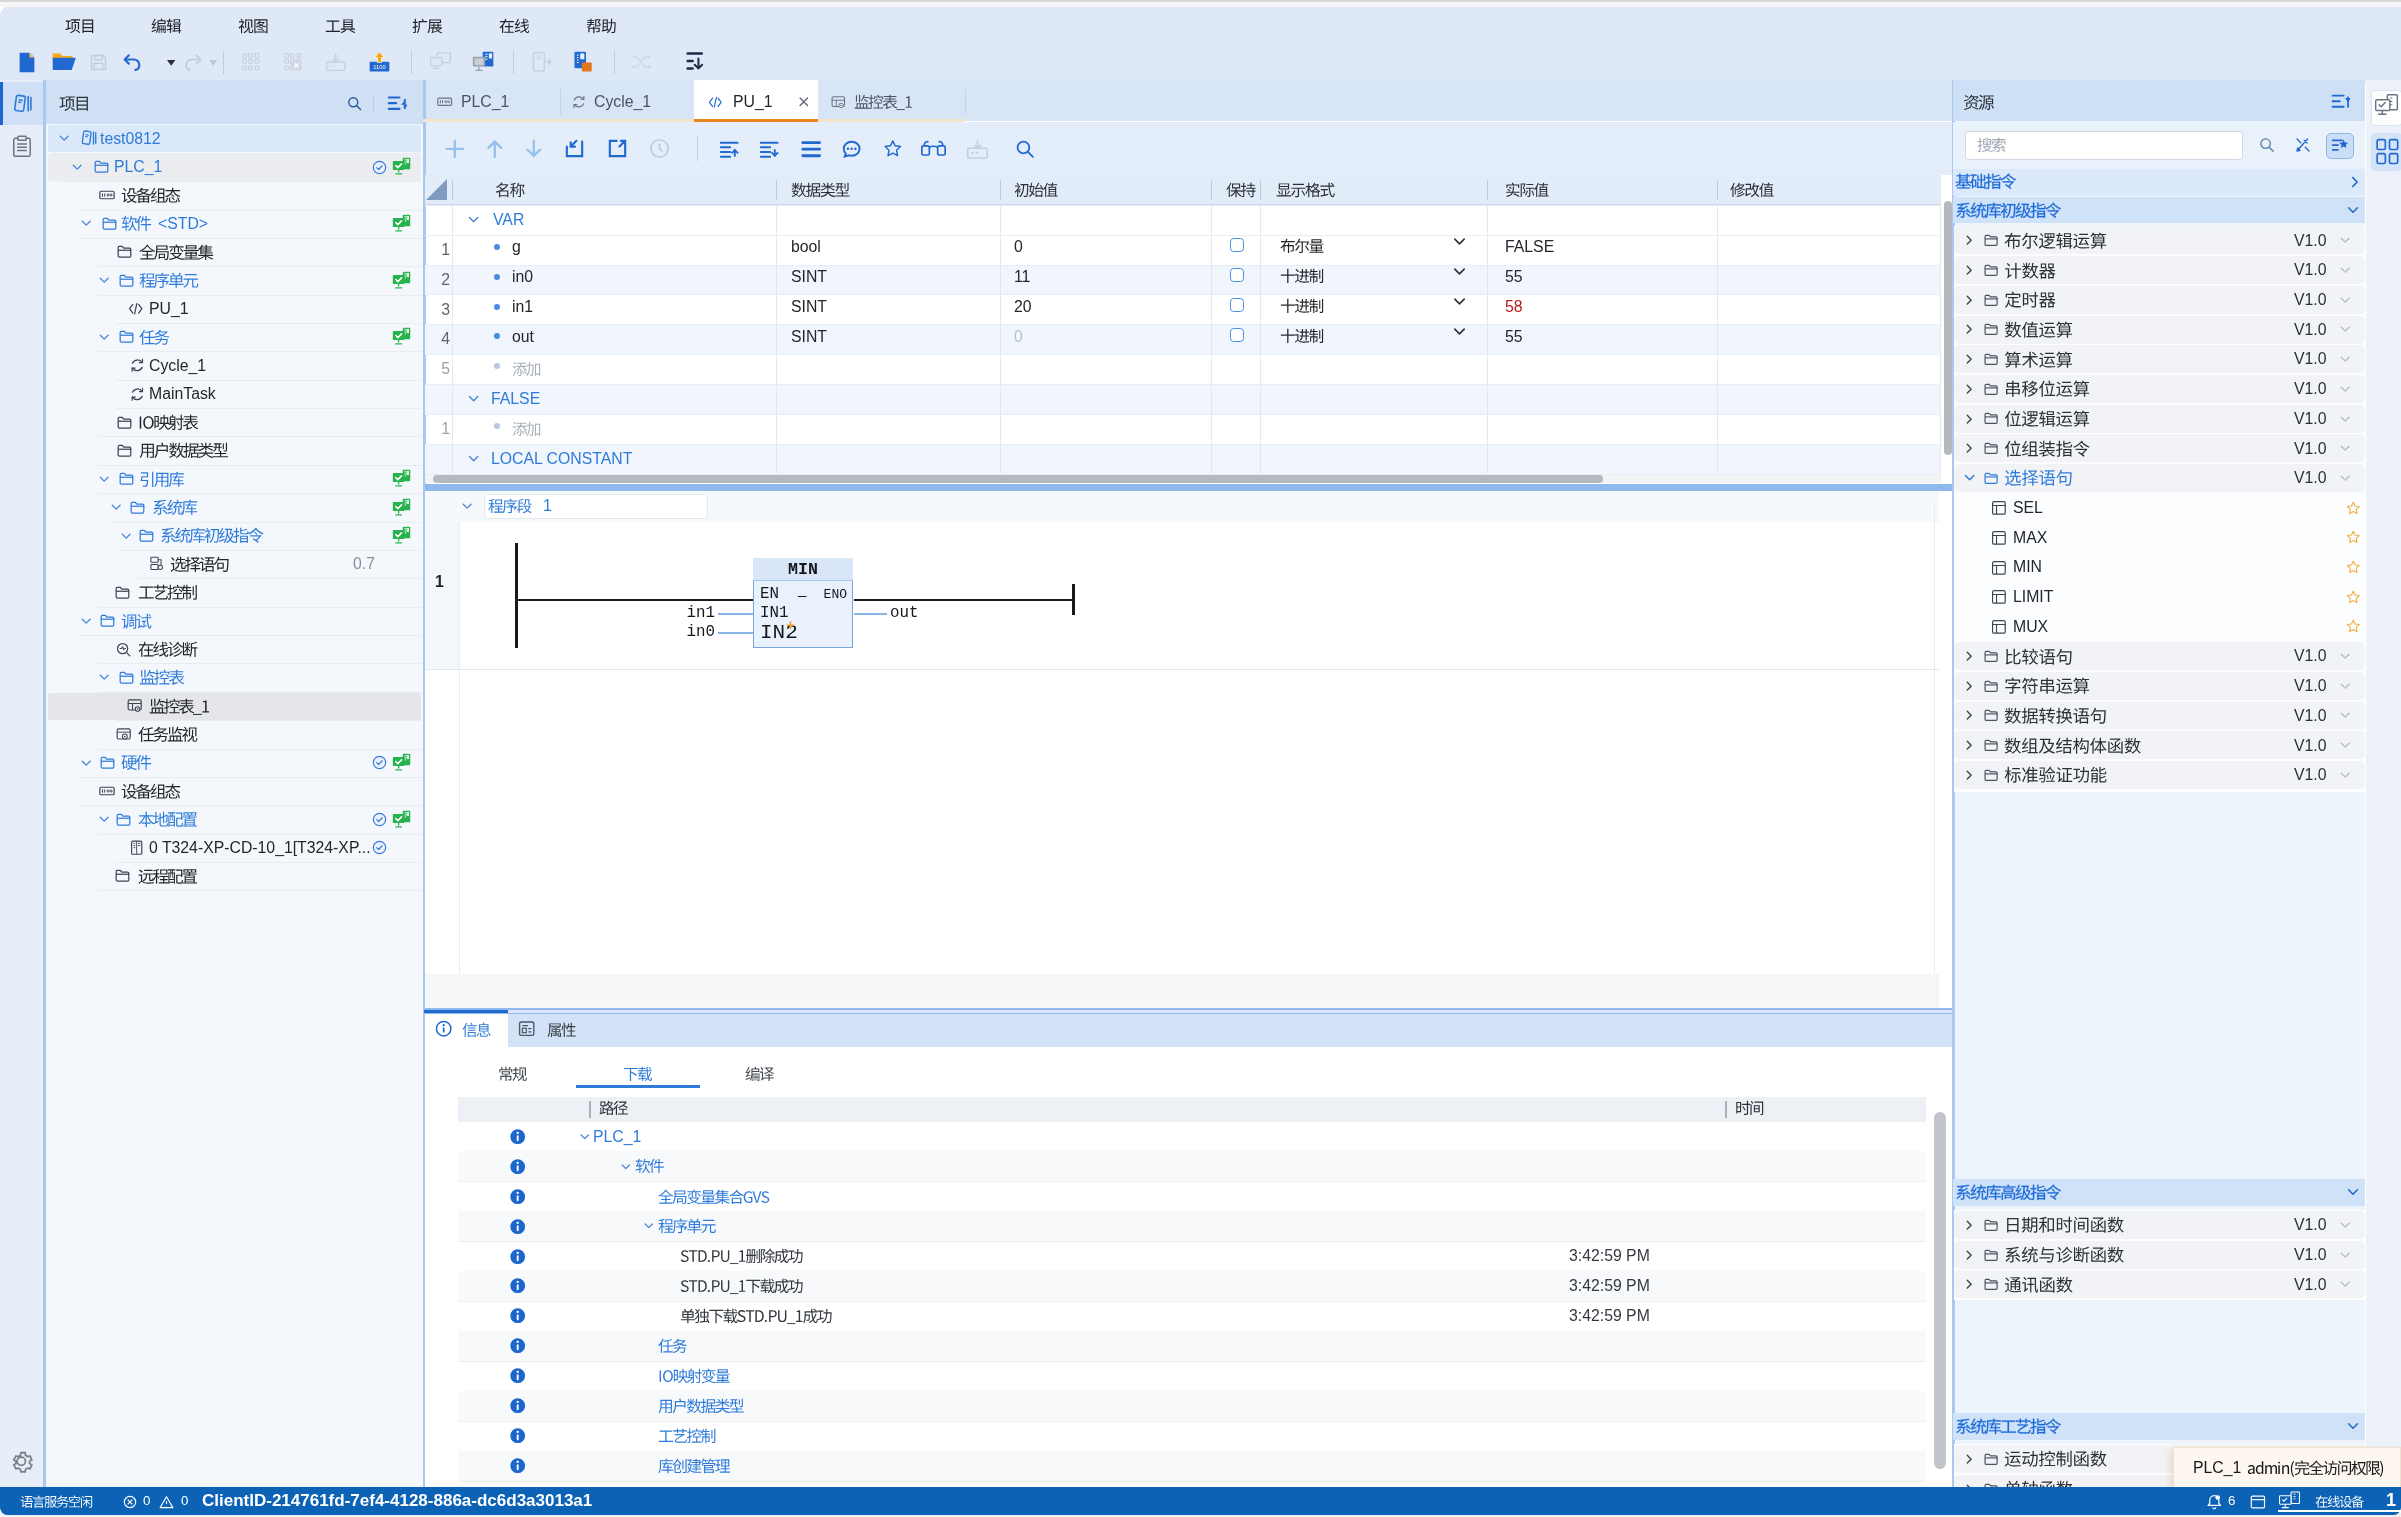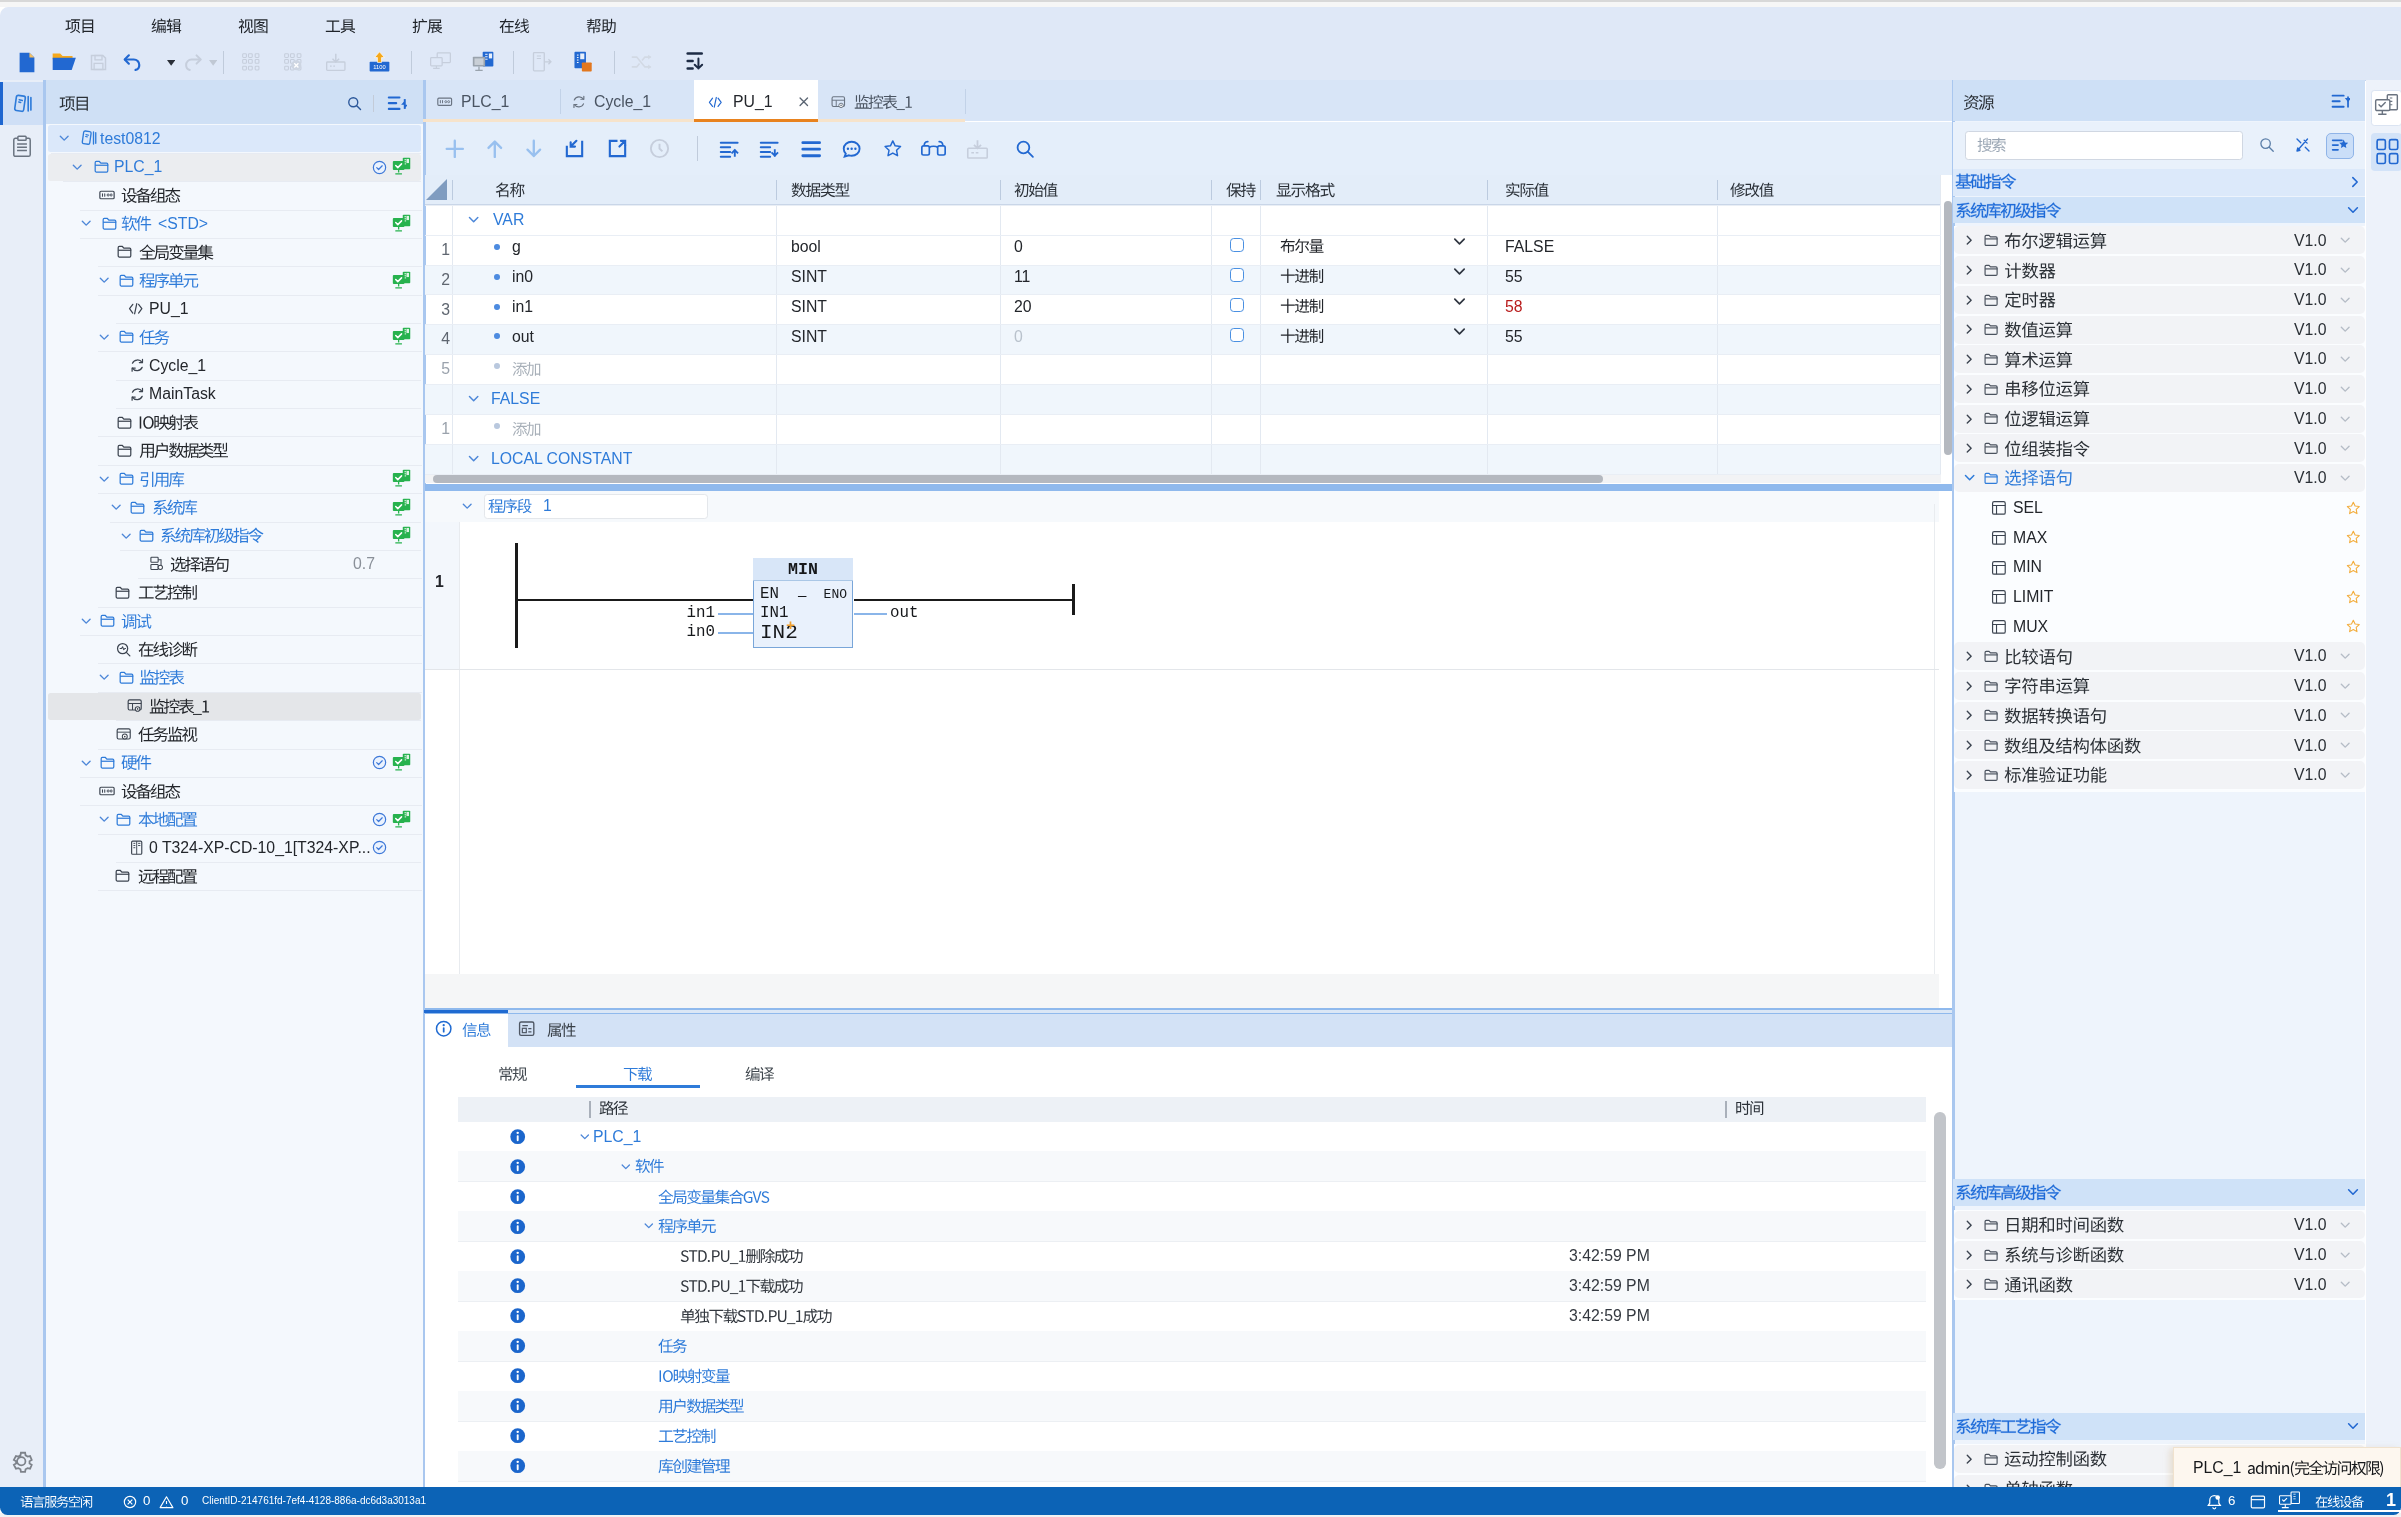--- a/index.html
+++ b/index.html
@@ -1620,21 +1620,21 @@
 <svg class="ab" style="left:123px;top:1495px;width:14px;height:14px;" viewBox="0 0 18 18" fill="none">
     <circle cx="9" cy="9" r="7.3" stroke="#fff" stroke-width="1.5"></circle>
     <path d="M6 6l6 6M12 6l-6 6" stroke="#fff" stroke-width="1.5"></path>
   </svg>
 <div class="ab" style="left:143px;top:1491px;font-family:'Liberation Sans',sans-serif;font-size:13.3px;font-weight:400;color:#fff;line-height:20px;white-space:pre;">0</div>
 <svg class="ab" style="left:159px;top:1495px;width:15px;height:14px;" viewBox="0 0 20 18" fill="none">
     <path d="M10 2 1.5 16.5h17z" stroke="#fff" stroke-width="1.5" stroke-linejoin="round"></path>
     <path d="M10 7.5v4M10 14.2v.3" stroke="#fff" stroke-width="1.5"></path>
   </svg>
 <div class="ab" style="left:181px;top:1491px;font-family:'Liberation Sans',sans-serif;font-size:13.3px;font-weight:400;color:#fff;line-height:20px;white-space:pre;">0</div>
-<div class="ab" style="left:202px;top:1491px;font-family:'Liberation Sans',sans-serif;font-size:10px;font-weight:400;color:#fff;line-height:20px;white-space:pre;text-align:center;">ClientID-214761fd-7ef4-4128-886a-dc6d3a3013a1</div>
+<div class="ab" style="left:202px;top:1491px;font-family:'Liberation Sans',sans-serif;font-size:17px;font-weight:700;color:#fff;line-height:20px;white-space:pre;text-align:center;">ClientID-214761fd-7ef4-4128-886a-dc6d3a3013a1</div>
 <svg class="ab" style="left:2206px;top:1493px;width:16.6px;height:17.4px;" viewBox="0 0 22 22" fill="none">
     <path d="M11 3a6 6 0 0 0-6 6v4l-2 3h16l-2-3V9a6 6 0 0 0-6-6z" stroke="#fff" stroke-width="1.6" fill="none"></path>
     <path d="M9 18.5a2 2 0 0 0 4 0" stroke="#fff" stroke-width="1.5" fill="none"></path>
     <circle cx="15.5" cy="5.5" r="3" fill="#fff"></circle>
   </svg>
 <div class="ab" style="left:2228px;top:1491px;font-family:'Liberation Sans',sans-serif;font-size:13.3px;font-weight:400;color:#fff;line-height:20px;white-space:pre;">6</div>
 <svg class="ab" style="left:2250px;top:1495px;width:15.8px;height:14px;" viewBox="0 0 20 18" fill="none">
     <rect x="1.5" y="1.5" width="17" height="15" rx="1.5" stroke="#fff" stroke-width="1.5"></rect>
     <path d="M1.5 6h17" stroke="#fff" stroke-width="1.5"></path>
   </svg>

